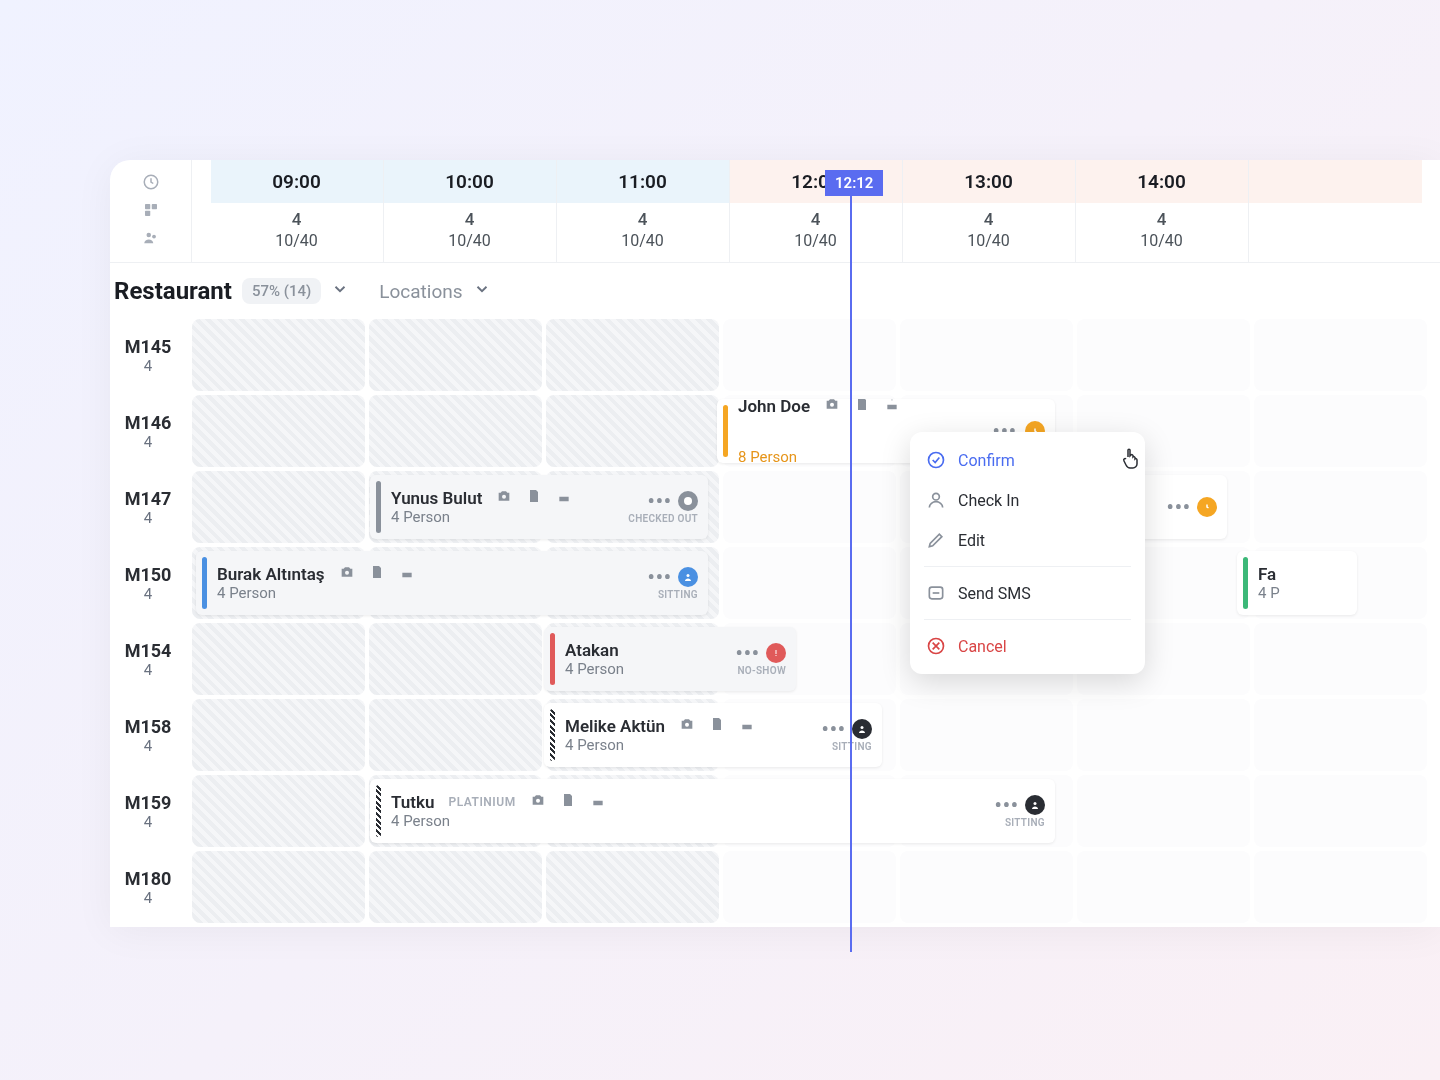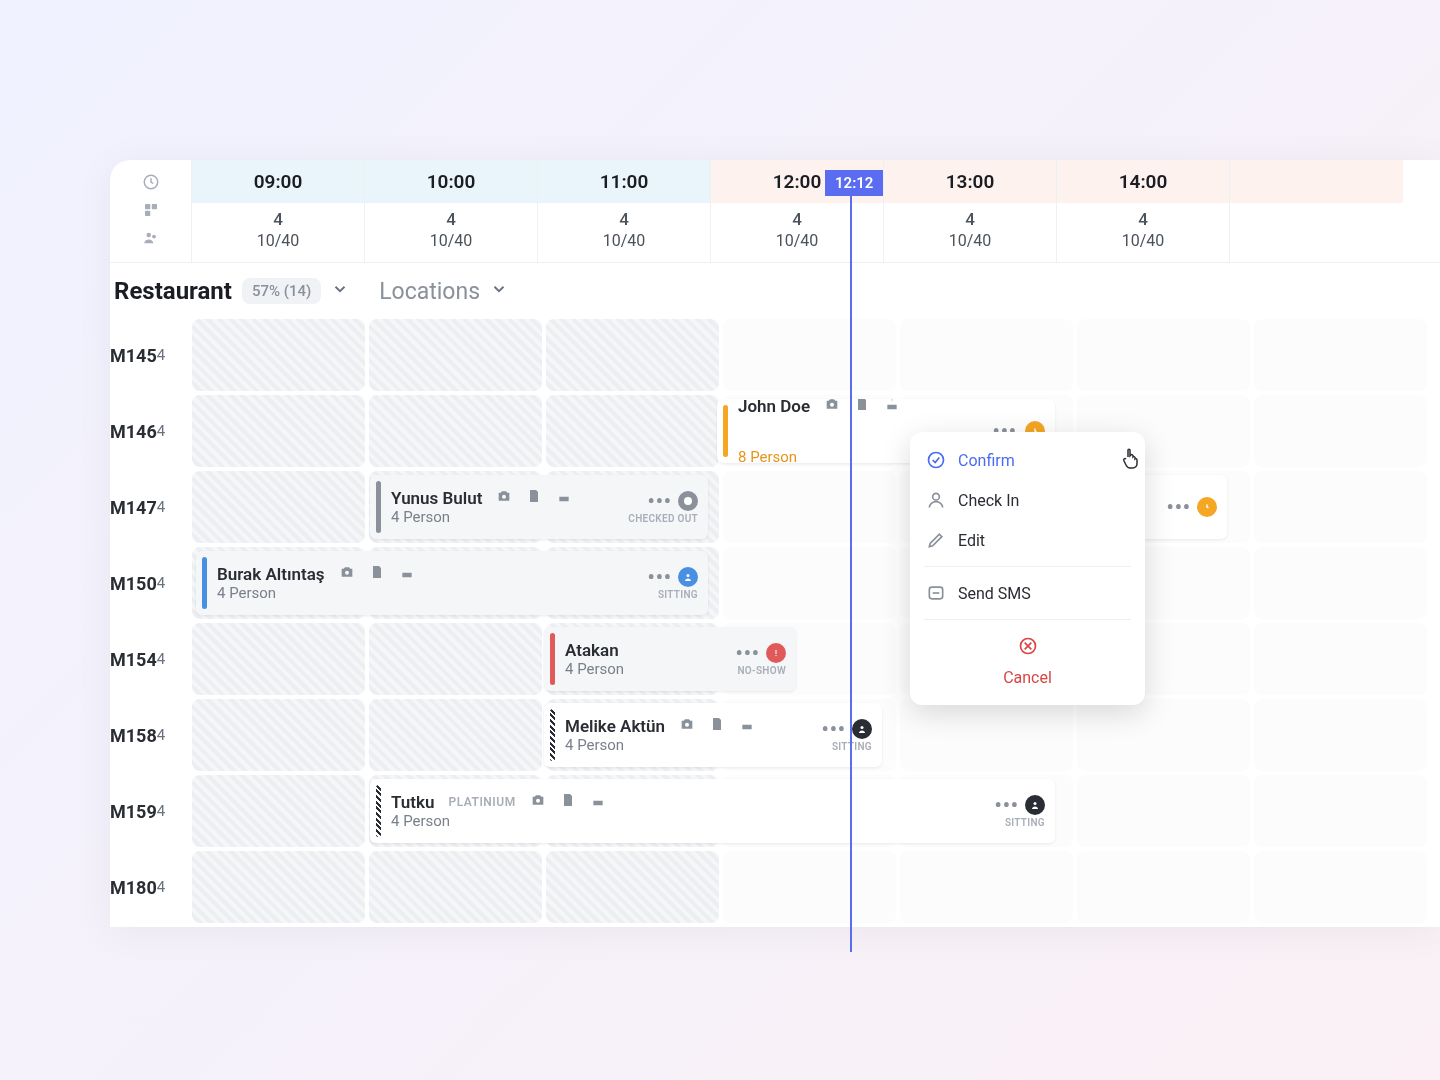--- a/index.html
+++ b/index.html
@@ -3,41 +3,41 @@
   <meta charset="utf-8">
   <style>
     * { box-sizing: border-box; margin: 0; padding: 0; font-family: -apple-system, BlinkMacSystemFont, 'Segoe UI', Roboto, sans-serif; }
     body { background: linear-gradient(135deg, #f0f2ff 0%, #faf0f5 100%); width: 1440px; height: 1080px; overflow: hidden; position: relative; }
     .app { position: absolute; top: 160px; left: 110px; right: 0; background: #fff; border-radius: 20px 0 0 0; box-shadow: 0 4px 40px rgba(0,0,0,0.05); overflow: hidden; }
     
     .timeline-header { display: flex; border-bottom: 1px solid #eef0f3; }
     .timeline-icons { width: 82px; display: flex; flex-direction: column; align-items: center; padding: 12px 0; gap: 8px; border-right: 1px solid #eef0f3; }
     .ico { width: 20px; height: 20px; color: #a8aeb8; display: flex; align-items: center; justify-content: center; }
     .ico svg { width: 18px; height: 18px; }
-    .timeline-cols { display: flex; flex: 1; }
+    .timeline-cols { display: flex; flex: 1; justify-content: center; }
     .time-col { width: 173px; border-right: 1px solid #eef0f3; }
     .time-col:last-child { border-right: none; }
     .time-col.past { background: #eaf4fb; }
     .time-col.future { background: #fdf2ee; }
     .time-top { padding: 10px 0; text-align: center; font-size: 19px; font-weight: 600; color: #1a1d23; }
     .time-body { padding: 6px 0 12px; text-align: center; background: #fff; }
     .time-body .cap { font-size: 17px; color: #4b5259; font-weight: 500; }
     .time-body .occ { font-size: 16px; color: #4b5259; margin-top: 2px; }
     
     .current-time-badge { position: absolute; top: 170px; left: 825px; background: #5a6cf0; color: #fff; padding: 4px 10px; border-radius: 0; font-size: 15px; font-weight: 600; z-index: 50; }
     .current-time-line { position: absolute; top: 192px; left: 850px; width: 2px; height: 760px; background: #5a6cf0; z-index: 49; }
     
     .section-hdr { display: flex; align-items: center; gap: 10px; padding: 14px 0 14px 4px; }
     .section-title { font-size: 24px; font-weight: 700; color: #1a1d23; }
     .section-pct { background: #f0f2f5; color: #8a919b; padding: 4px 10px; border-radius: 8px; font-size: 15px; font-weight: 500; }
     .chev { color: #6a7280; }
-    .loc-label { font-size: 23px; color: #8a919b; margin-left: 20px; }
+    .loc-label { font-size: 19px; color: #8a919b; margin-left: 20px; }
     
     .grid-row { display: flex; height: 72px; margin-bottom: 4px; }
-    .table-label { width: 76px; background: #fff; border-radius: 8px; display: flex; align-items: center; justify-content: flex-start; margin-right: 6px; }
+    .table-label { width: 76px; background: #fff; border-radius: 8px; display: flex; flex-direction: column; align-items: center; justify-content: center; margin-right: 6px; }
     .table-name { font-size: 18px; font-weight: 700; color: #2a2d33; }
     .table-cap { font-size: 15px; color: #6a7280; }
     .grid-bg { flex: 1; position: relative; display: flex; }
     .grid-cell { width: 173px; border-radius: 8px; margin-right: 4px; background: #fcfcfd; }
     .grid-cell.past { background: repeating-linear-gradient(45deg, #f5f6f8, #f5f6f8 4px, #eceef1 4px, #eceef1 8px); }
     
     .res-card { position: absolute; top: 4px; bottom: 4px; background: #fff; border-radius: 6px; display: flex; align-items: center; padding: 0 10px 0 0; box-shadow: 0 1px 3px rgba(0,0,0,0.08); overflow: hidden; }
     .res-bar { width: 5px; align-self: stretch; border-radius: 3px; margin: 6px 10px 6px 6px; }
     .res-bar.orange { background: #f5a623; }
     .res-bar.gray { background: #8a919b; }
@@ -58,21 +58,21 @@
     .badge-dot.blue { background: #4a90e2; }
     .badge-dot.red { background: #e05a5a; }
     .badge-dot.dark { background: #2a2d33; }
     .badge-dot svg { width: 12px; height: 12px; color: #fff; }
     .mini-ico { color: #8a919b; }
     .mini-ico svg { width: 16px; height: 16px; }
     
     .context-menu { position: absolute; background: #fff; border-radius: 12px; box-shadow: 0 8px 30px rgba(0,0,0,0.15); padding: 8px 0; width: 235px; z-index: 100; }
     .menu-item { display: flex; align-items: center; gap: 12px; padding: 10px 16px; font-size: 16px; color: #2a2d33; cursor: pointer; }
     .menu-item.blue { color: #4a6cf0; }
-    .menu-item.red { color: #d94545; flex-direction: column; }
+    .menu-item.red { color: #d94545; }
     .menu-item .mi { width: 20px; height: 20px; display: flex; align-items: center; justify-content: center; }
     .menu-sep { height: 1px; background: #eef0f3; margin: 6px 14px; }
     
     .cursor-hand { position: absolute; z-index: 200; }
     .cursor-hand svg { width: 24px; height: 24px; }
   </style>
 </head>
 <body>
 
 <div class="current-time-badge">12:12</div>
@@ -327,20 +327,29 @@
               <span class="badge-dot blue">
                 <svg viewBox="0 0 24 24" fill="#fff">
                   <circle cx="12" cy="9" r="3"></circle>
                   <path d="M6 20c0-3 3-5 6-5s6 2 6 5"></path>
                 </svg>
               </span>
             </div>
           <div class="res-stat">SITTING</div>
         </div>
       </div>
+      <div class="res-card" style="left:1045px;width:120px">
+        <div class="res-bar green"></div>
+        <div class="res-body">
+            <div class="res-name">
+              <span>Fa</span>
+            </div>
+            <div class="res-meta">4 P</div>
+          </div>
+      </div>
     </div>
   </div>
 
   <div class="grid-row">
     <div class="table-label">
         <div class="table-name">M154</div>
         <div class="table-cap">4</div>
       </div>
     <div class="grid-bg">
         <div class="grid-cell past"></div>

